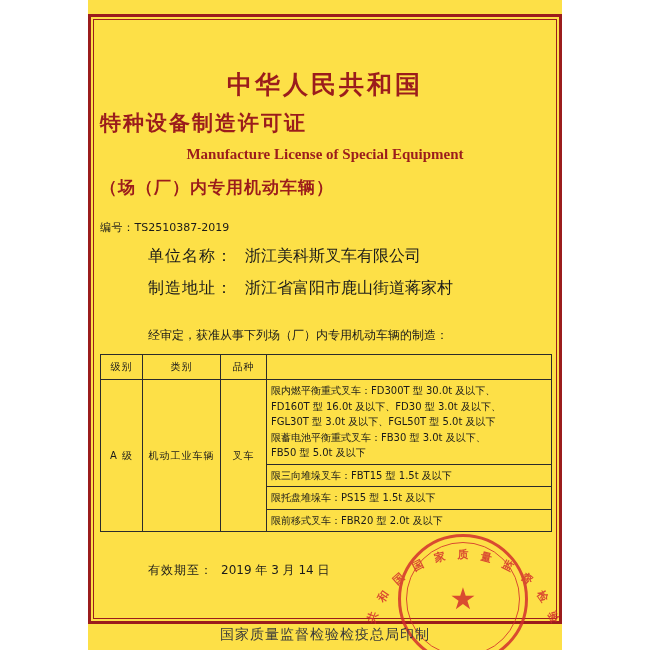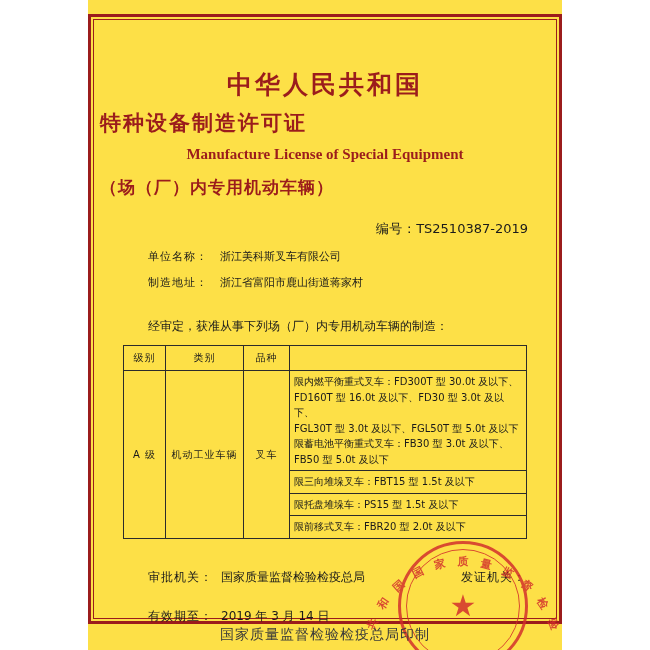--- a/index.html
+++ b/index.html
@@ -99,33 +99,33 @@
     text-align: left;
     color: #9b1c1c;
     font-size: 17px;
     font-weight: bold;
     letter-spacing: 1px;
     margin-top: 13px;
     font-family: "DejaVu Sans", sans-serif;
   }
   .cert-no-row {
     margin-top: 21px;
-    text-align: right;
+    text-align: left;
     padding-right: 22px;
-    font-size: 13px;
+    font-size: 11px;
     color: #1a1a1a;
     font-family: "DejaVu Sans", sans-serif;
   }
   .cert-no-row .label {
     letter-spacing: 0.5px;
   }
   .field-row {
     margin-top: 11px;
     padding-left: 48px;
-    font-size: 11px;
+    font-size: 16px;
     color: #1a1a1a;
     font-family: "DejaVu Sans", sans-serif;
     display: flex;
   }
   .field-row .label {
     letter-spacing: 1px;
     white-space: nowrap;
   }
   .field-row .value {
     margin-left: 12px;
@@ -136,21 +136,21 @@
     padding-left: 48px;
     padding-right: 20px;
     font-size: 12px;
     color: #1a1a1a;
     line-height: 1.7;
     font-family: "DejaVu Sans", sans-serif;
   }
   table.scope-table {
     margin: 9px auto 0 auto;
     border-collapse: collapse;
-    width: 404px;
+    width: 452px;
     table-layout: fixed;
   }
   table.scope-table th,
   table.scope-table td {
     border: 1px solid #2b2b2b;
     font-size: 10px;
     color: #1a1a1a;
     font-family: "DejaVu Sans", sans-serif;
     padding: 3px 4px;
     vertical-align: middle;
@@ -318,28 +318,20 @@
         <tr>
           <td class="col-items">限托盘堆垛车：PS15 型 1.5t 及以下</td>
         </tr>
         <tr>
           <td class="col-items">限前移式叉车：FBR20 型 2.0t 及以下</td>
         </tr>
       </tbody>
     </table>
 
     <div class="footer">
-      <div class="footer-row">
-        <div class="footer-left">
-          <span class="label">审批机关：</span><span class="value">国家质量监督检验检疫总局</span>
-        </div>
-        <div class="footer-right">
-          <span class="label">发证机关：</span>
-        </div>
-      </div>
       <div class="footer-row">
         <div class="footer-left">
           <span class="label">有效期至：</span><span class="value">2019 年 3 月 14 日</span>
         </div>
       </div>
 
       <div class="seal">
         <div class="seal-inner"></div>
         <div class="seal-text">
             <span style="transform: translate(-50%, 0px) rotate(-69.4444deg) translateY(-52px); transform-origin: 50% 52px; position: absolute; left: 50%; top: 50%;">共</span>

